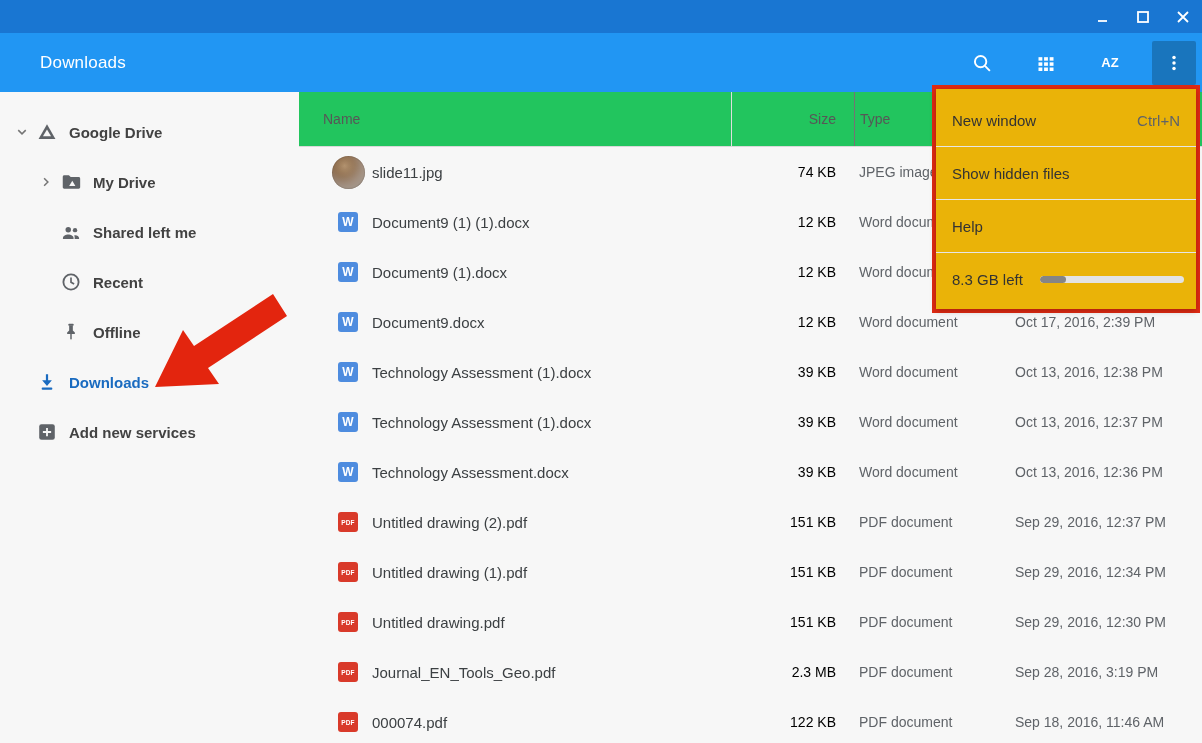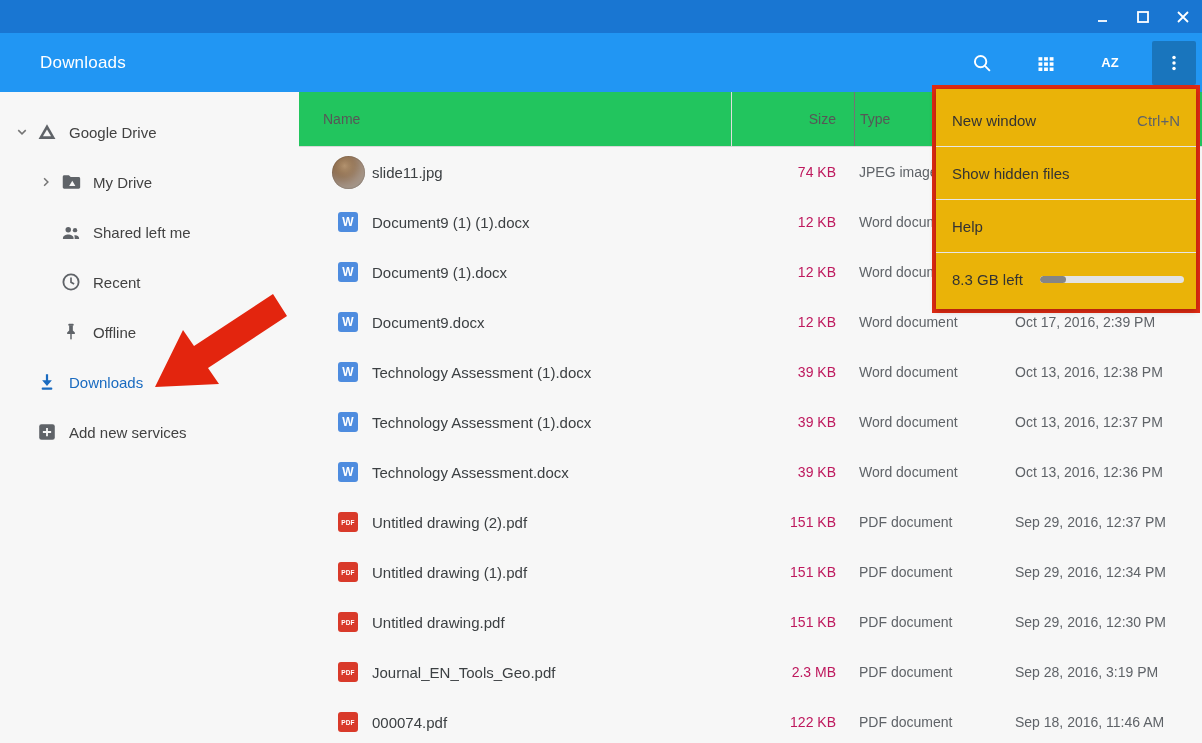--- a/index.html
+++ b/index.html
@@ -39,20 +39,21 @@
     color:#fff; border-radius:2px;
   }
   .abtn.active { background:rgba(0,0,0,0.22); }
   .sortglyph { font-size:13px; font-weight:bold; color:#fff; letter-spacing:0; }
 
   
   .sidebar {
     position:absolute; left:0; top:92px; width:334px; height:651px;
     background:#f7f7f7; border-right:1px solid #22c55e;
     padding-top:15px;
+    font-weight:bold;
   }
   .sb-item {
     height:50px; display:flex; align-items:center; cursor:default;
     color:#424242; font-size:15px;
   }
   .sb-item .chev { width:20px; height:20px; margin-left:12px; color:#757575; flex:0 0 auto; display:flex; align-items:center; justify-content:center;}
   .sb-item.indent1 .chev { margin-left:36px; }
   .sb-item .sbicon { width:24px; height:24px; margin-left:3px; color:#5f6368; flex:0 0 auto; display:flex; align-items:center; justify-content:center;}
   .sb-item .lbl { margin-left:10px; white-space:nowrap; }
   .sb-item.selected { color:#1a6bc0; }
@@ -72,21 +73,21 @@
   .hc.h-date { border-left:1px solid #dedede; }
 
   .rows { position:absolute; top:55px; left:0; right:0; bottom:0; overflow:hidden; }
   .frow {
     height:50px; display:grid; grid-template-columns:432px 123px 157px 1fr;
     align-items:center; cursor:default;
   }
   .c-name { display:flex; align-items:center; padding-left:32px; overflow:hidden; }
   .c-name .iconbox { width:34px; height:34px; flex:0 0 auto; display:flex; align-items:center; justify-content:center; }
   .c-name .fname { margin-left:7px; font-size:15px; color:#3c4043; white-space:nowrap; }
-  .c-size { text-align:right; padding-right:18px; font-size:14px; color:#be185d; white-space:nowrap; }
+  .c-size { text-align:right; padding-right:18px; font-size:14px; color:#000000; white-space:nowrap; }
   .c-type { padding-left:5px; font-size:14px; color:#5f6368; white-space:nowrap; }
   .c-date { padding-left:4px; font-size:14px; color:#5f6368; white-space:nowrap; }
 
   .thumb {
     width:33px; height:33px; border-radius:50%;
     background:
       radial-gradient(circle at 38% 30%, #b3936f 0%, #8a6848 34%, #6b4c36 60%, #4a3526 85%, #3c2b1f 100%);
     box-shadow:inset 0 0 0 1px rgba(0,0,0,0.08), inset -6px -8px 12px rgba(230,225,218,0.55);
   }
   .badge {

